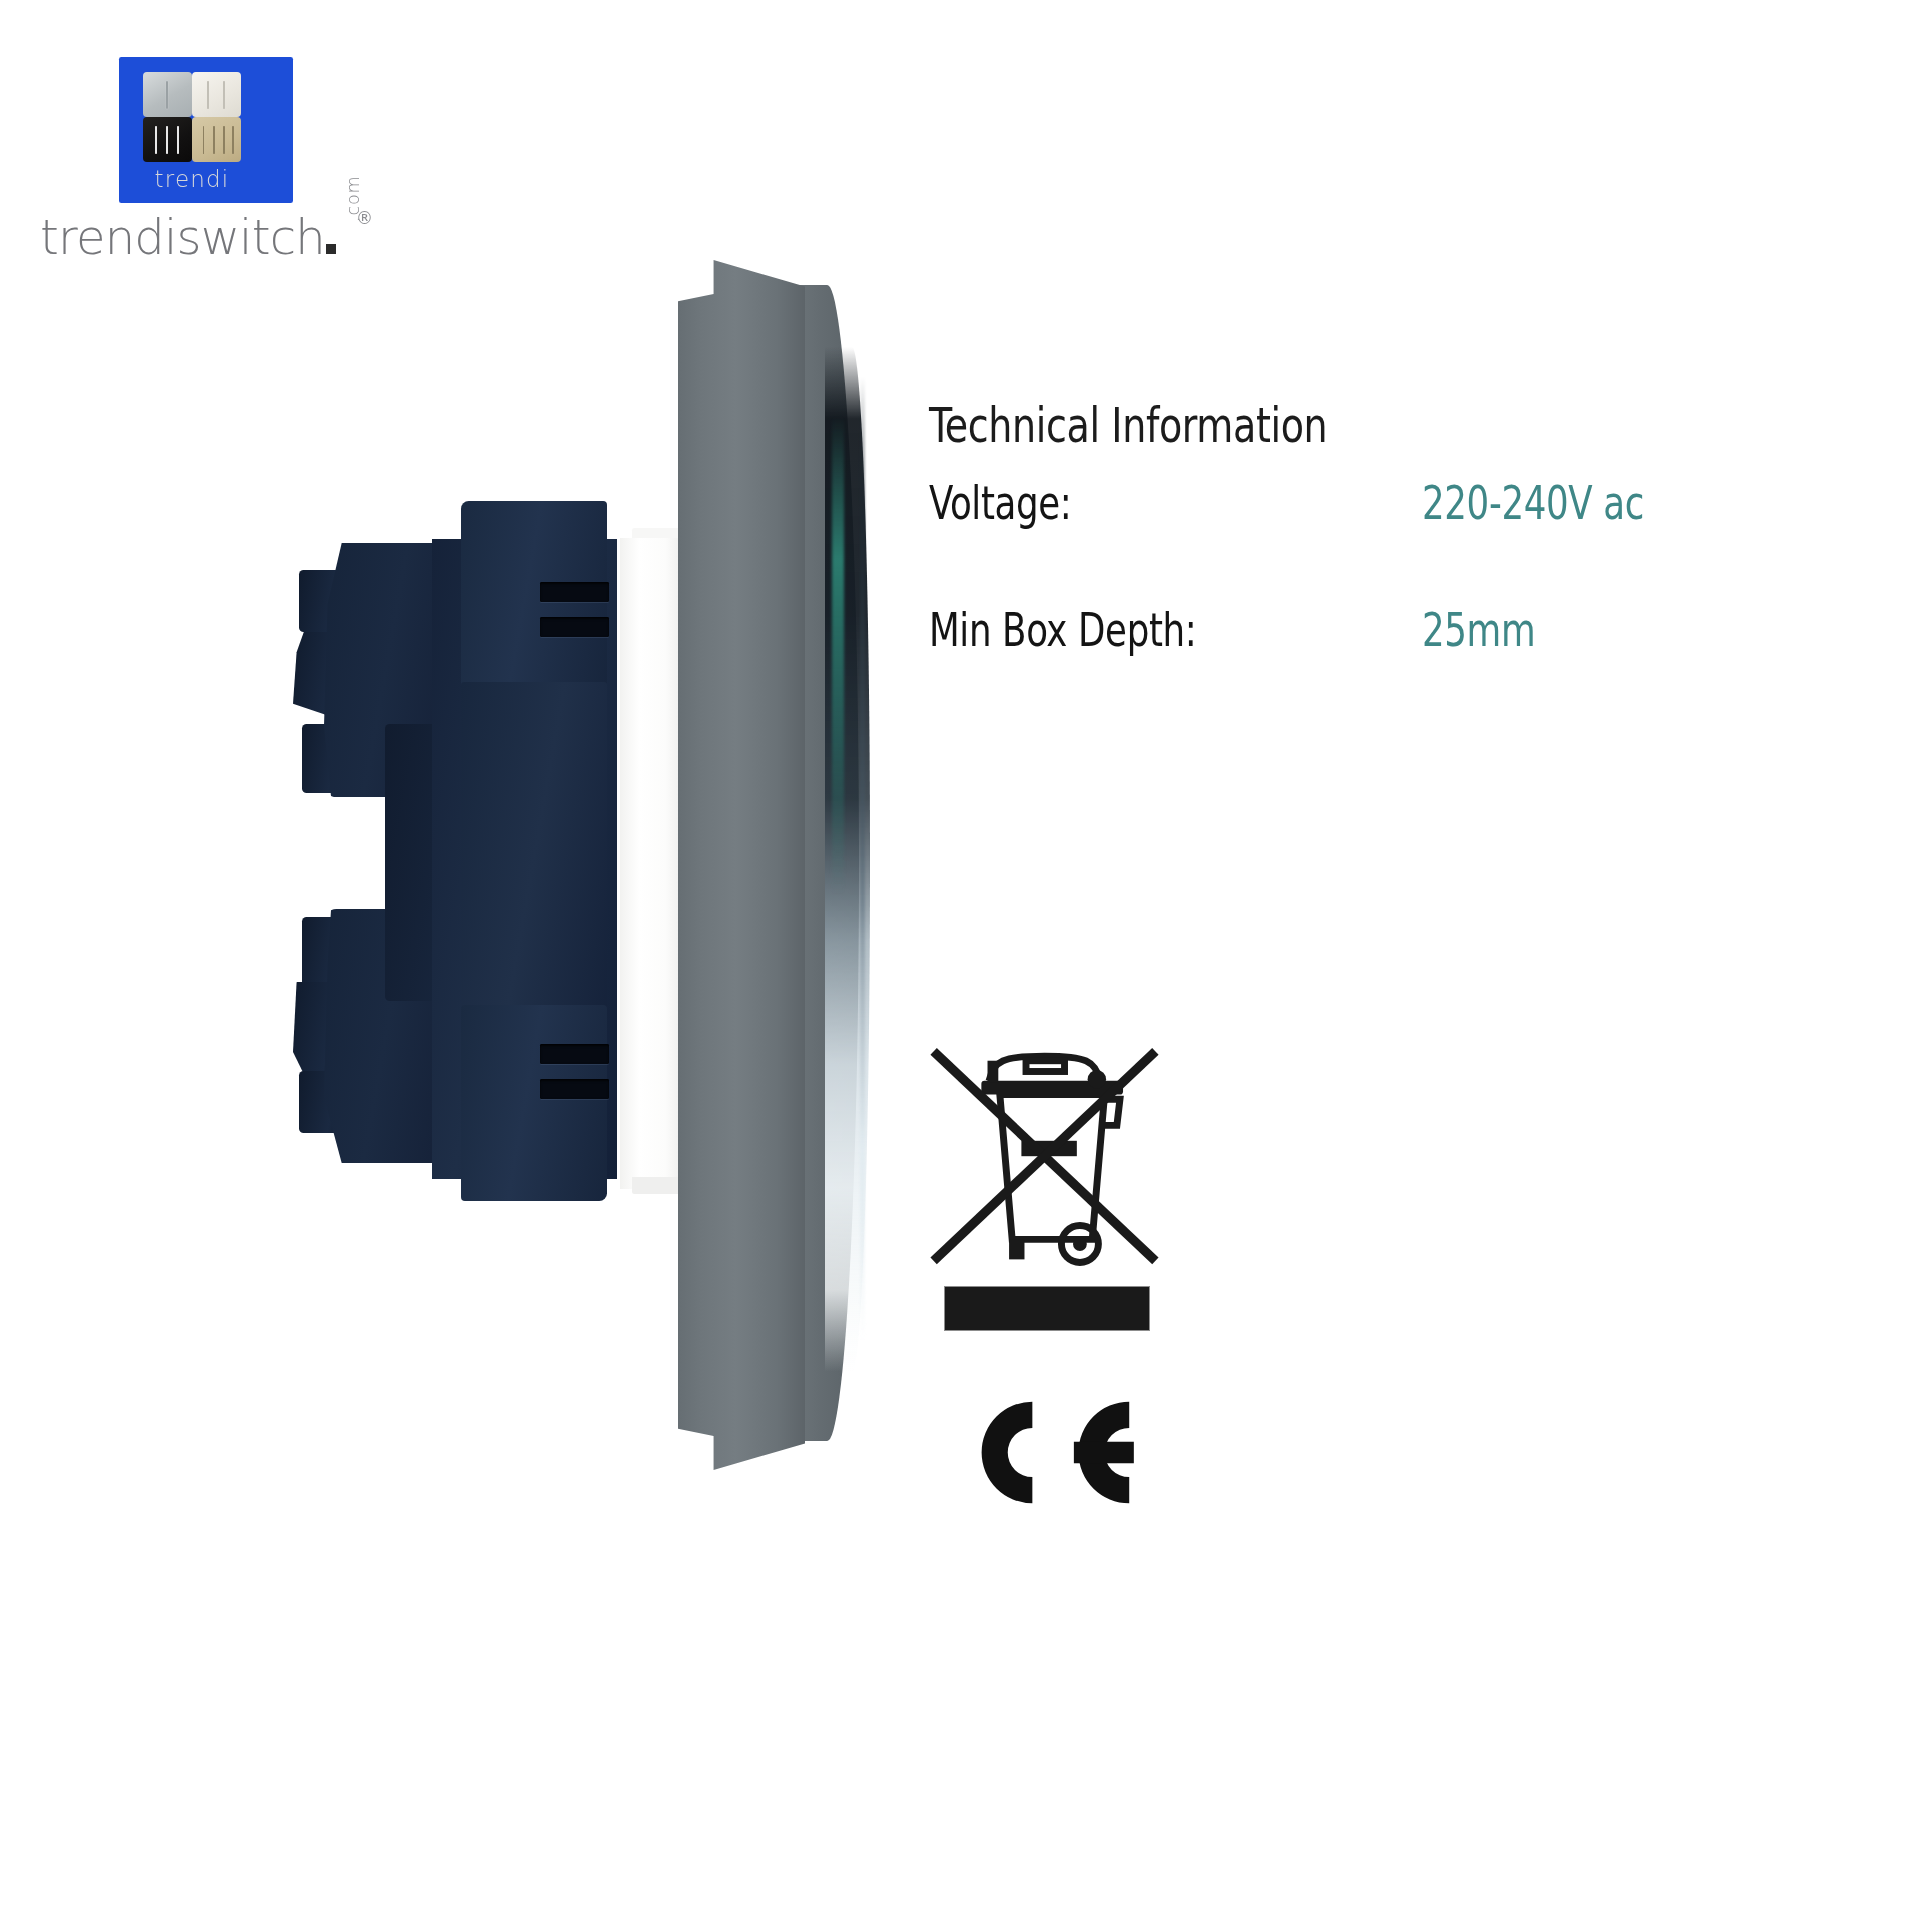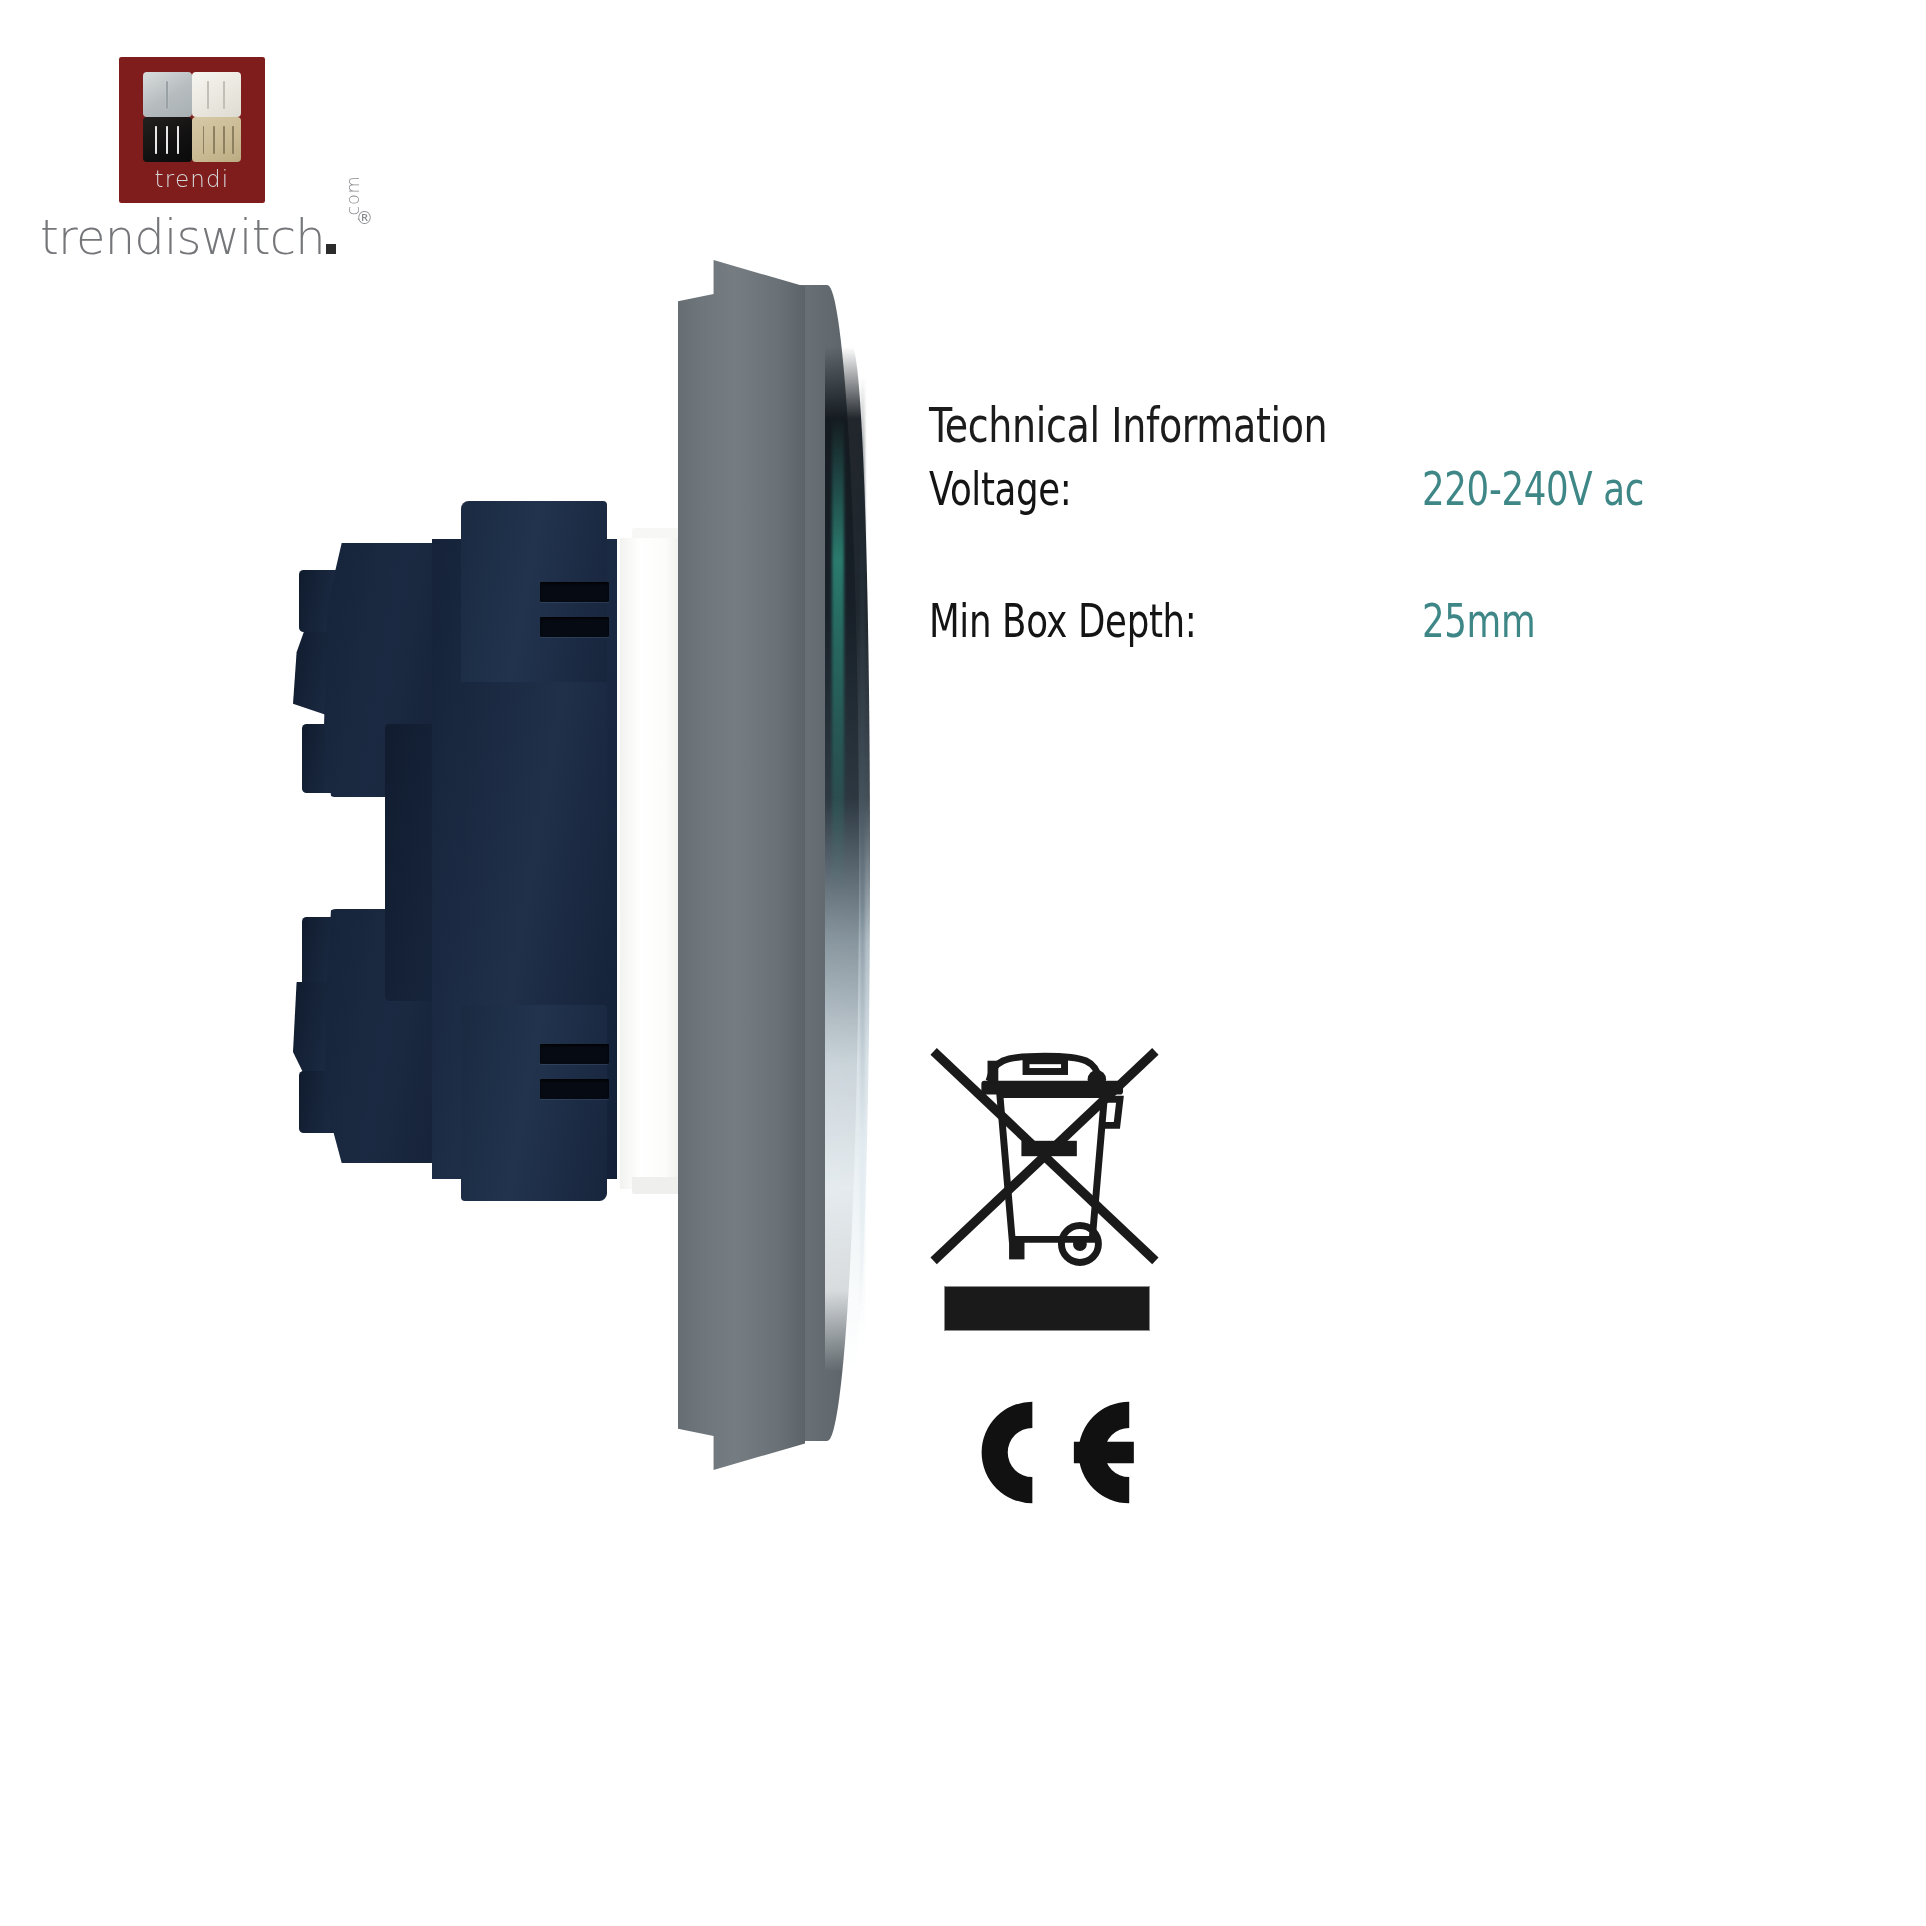--- a/index.html
+++ b/index.html
@@ -28,22 +28,23 @@
     top: 46px;
     width: 401px;
     height: 231px;
   }
   #logo-tile {
     position: absolute;
     left: 79px;
     top: 10.8px;
     width: 146px;
     height: 146px;
-    background: #7f1d1d;
+    background: #1d4ed8;
     border-radius: 2.3px;
+    padding-left: 28px;
   }
   .quadrants {
     position: absolute;
     left: 24px;
     top: 15.4px;
     width: 99px;
     height: 91px;
   }
   .quad {
     position: absolute;
@@ -310,21 +311,21 @@
     line-height: 1;
     transform: scaleX(0.88);
     transform-origin: left center;
     white-space: nowrap;
   }
   .spec-table {
     margin-top: 17px;
   }
   .spec-row {
     display: flex;
-    align-items: flex-start;
+    align-items: flex-end;
     height: 60px;
   }
   .spec-label,
   .spec-value {
     font-family: "DejaVu Sans Condensed", "Liberation Sans Narrow", "Liberation Sans", sans-serif;
     font-size: 46px;
     font-weight: 400;
     line-height: 1;
     letter-spacing: -0.4px;
     transform: scaleX(0.86);

